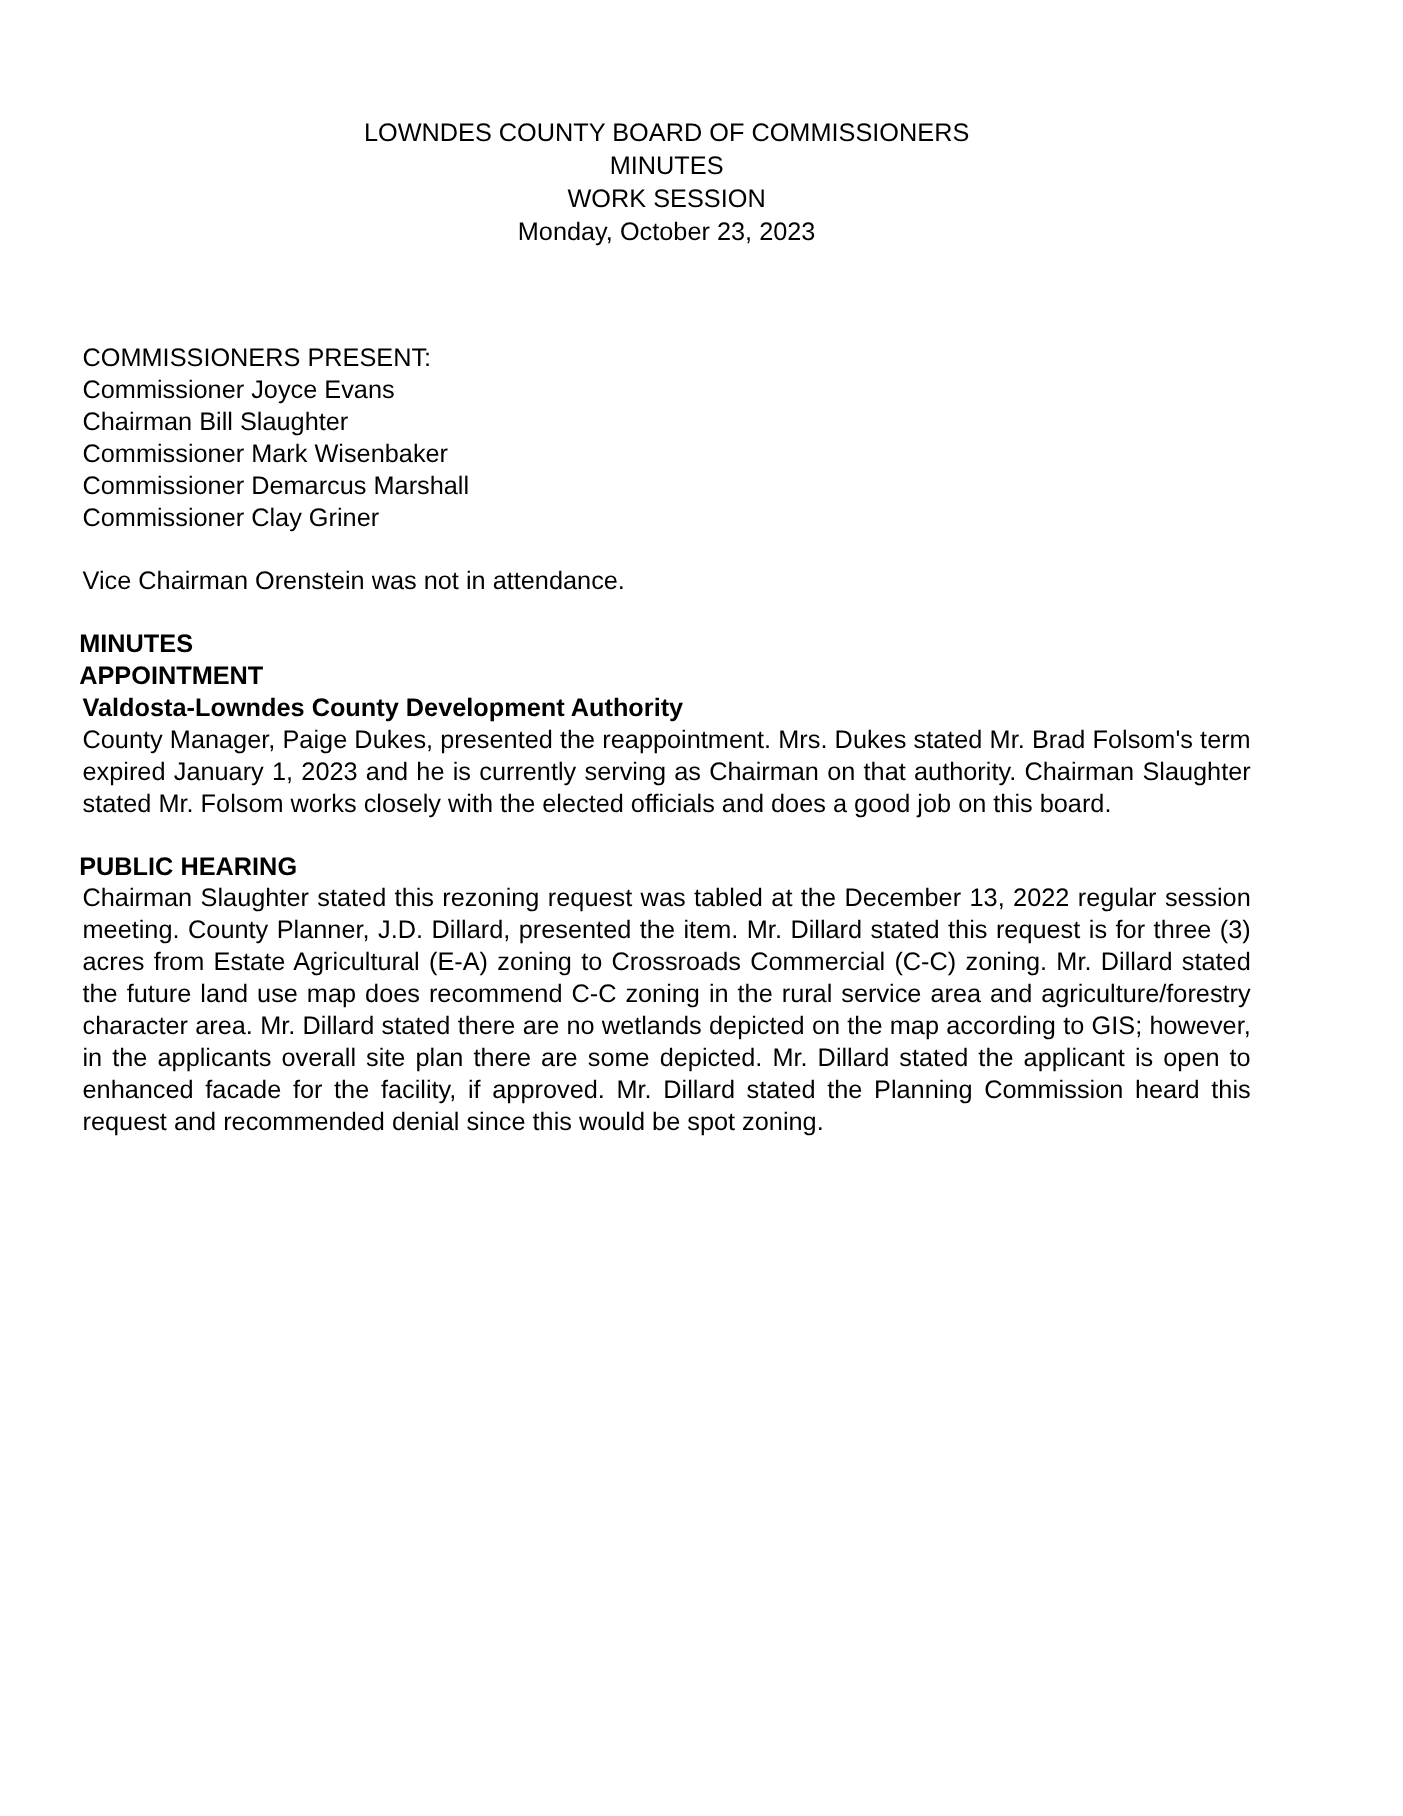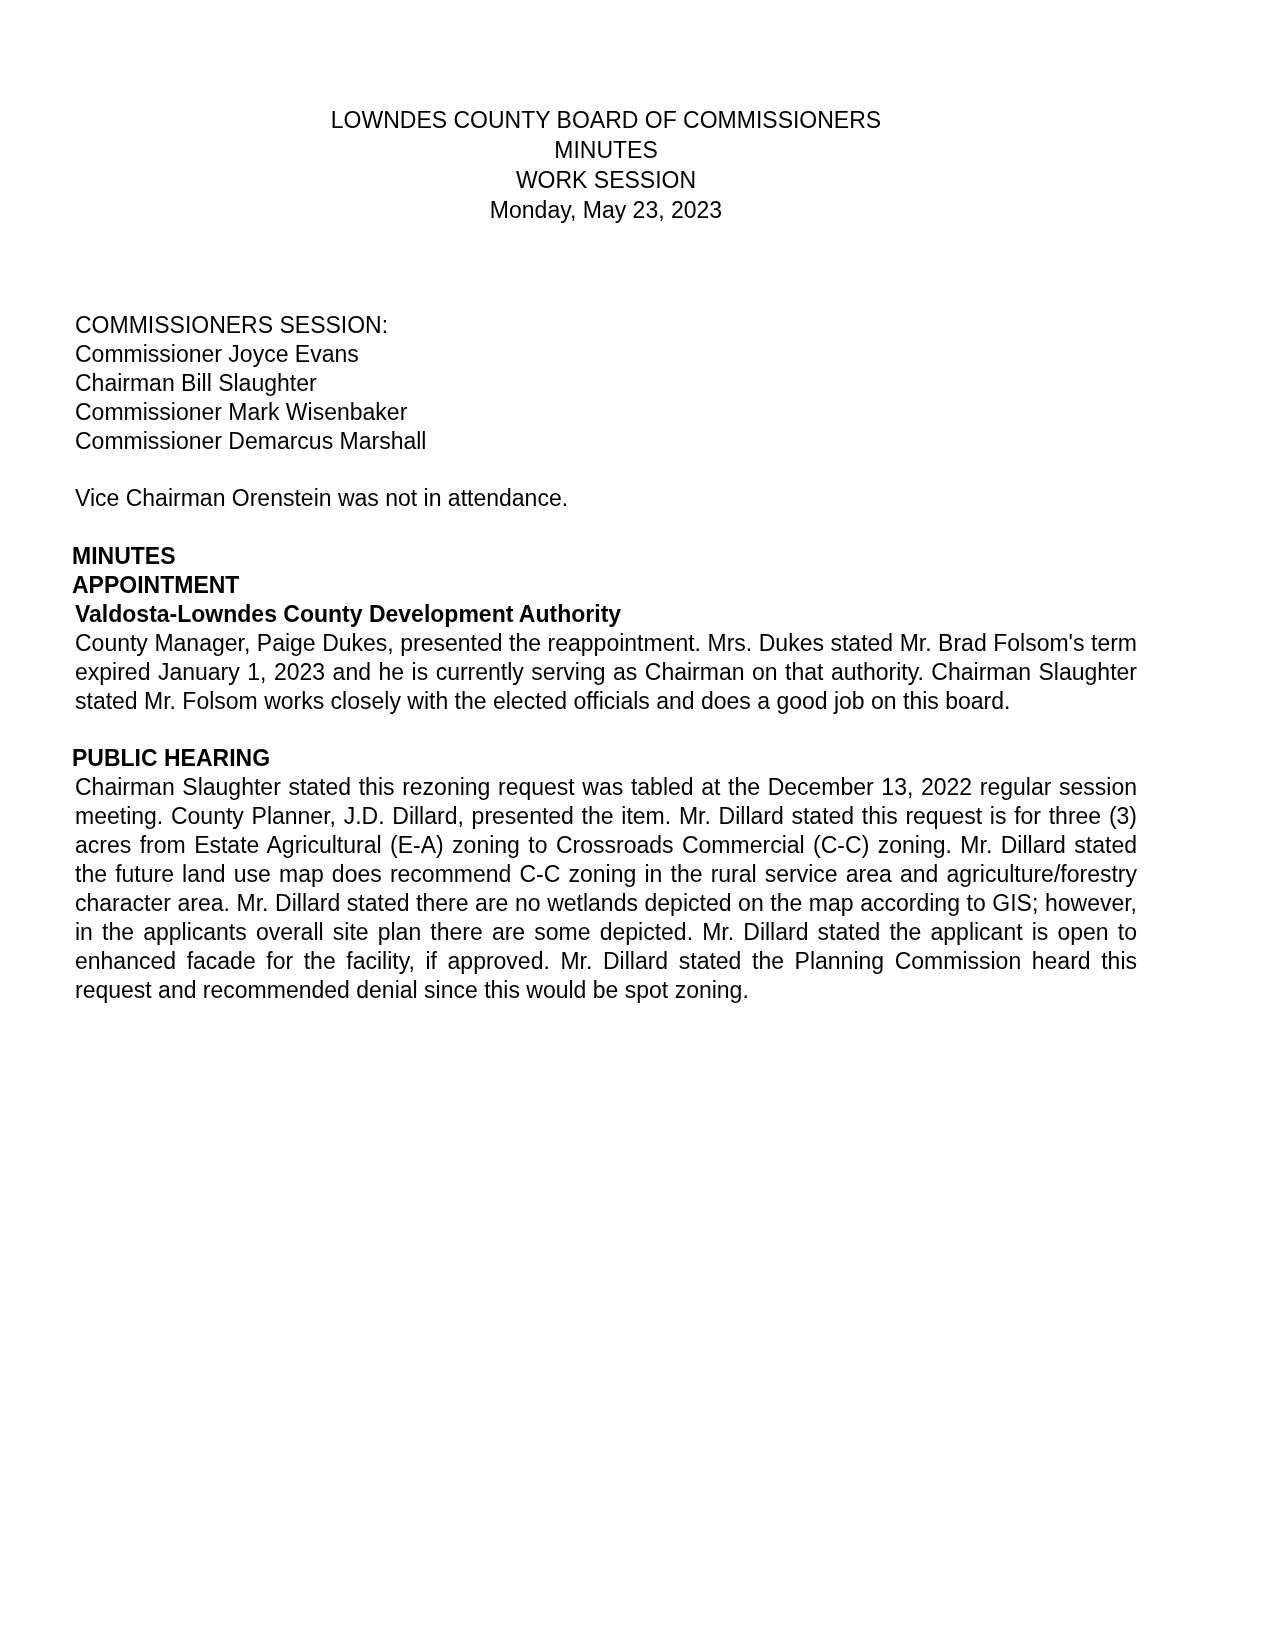--- a/index.html
+++ b/index.html
@@ -60,29 +60,30 @@
 </style>
 </head>
 <body>
 
 <div class="page">
 
   <header class="title-block">
     <div>LOWNDES COUNTY BOARD OF COMMISSIONERS</div>
     <div>MINUTES</div>
     <div>WORK SESSION</div>
-    <div>Monday, May 23, 2023</div>
+    <div>Monday, October 23, 2023</div>
   </header>
 
   <section class="attendance-block">
-    <div>COMMISSIONERS SESSION:</div>
+    <div>COMMISSIONERS PRESENT:</div>
     <div>Commissioner Joyce Evans</div>
     <div>Chairman Bill Slaughter</div>
     <div>Commissioner Mark Wisenbaker</div>
     <div>Commissioner Demarcus Marshall</div>
+    <div>Commissioner Clay Griner</div>
   </section>
 
   <p class="absence-note">Vice Chairman Orenstein was not in attendance.</p>
 
 
   <h2 class="section-heading h-minutes">MINUTES</h2>
 
   <h2 class="section-heading h-appointment">APPOINTMENT</h2>
   <div class="appointment-item">
     <div class="item-title">Valdosta-Lowndes County Development Authority</div>

